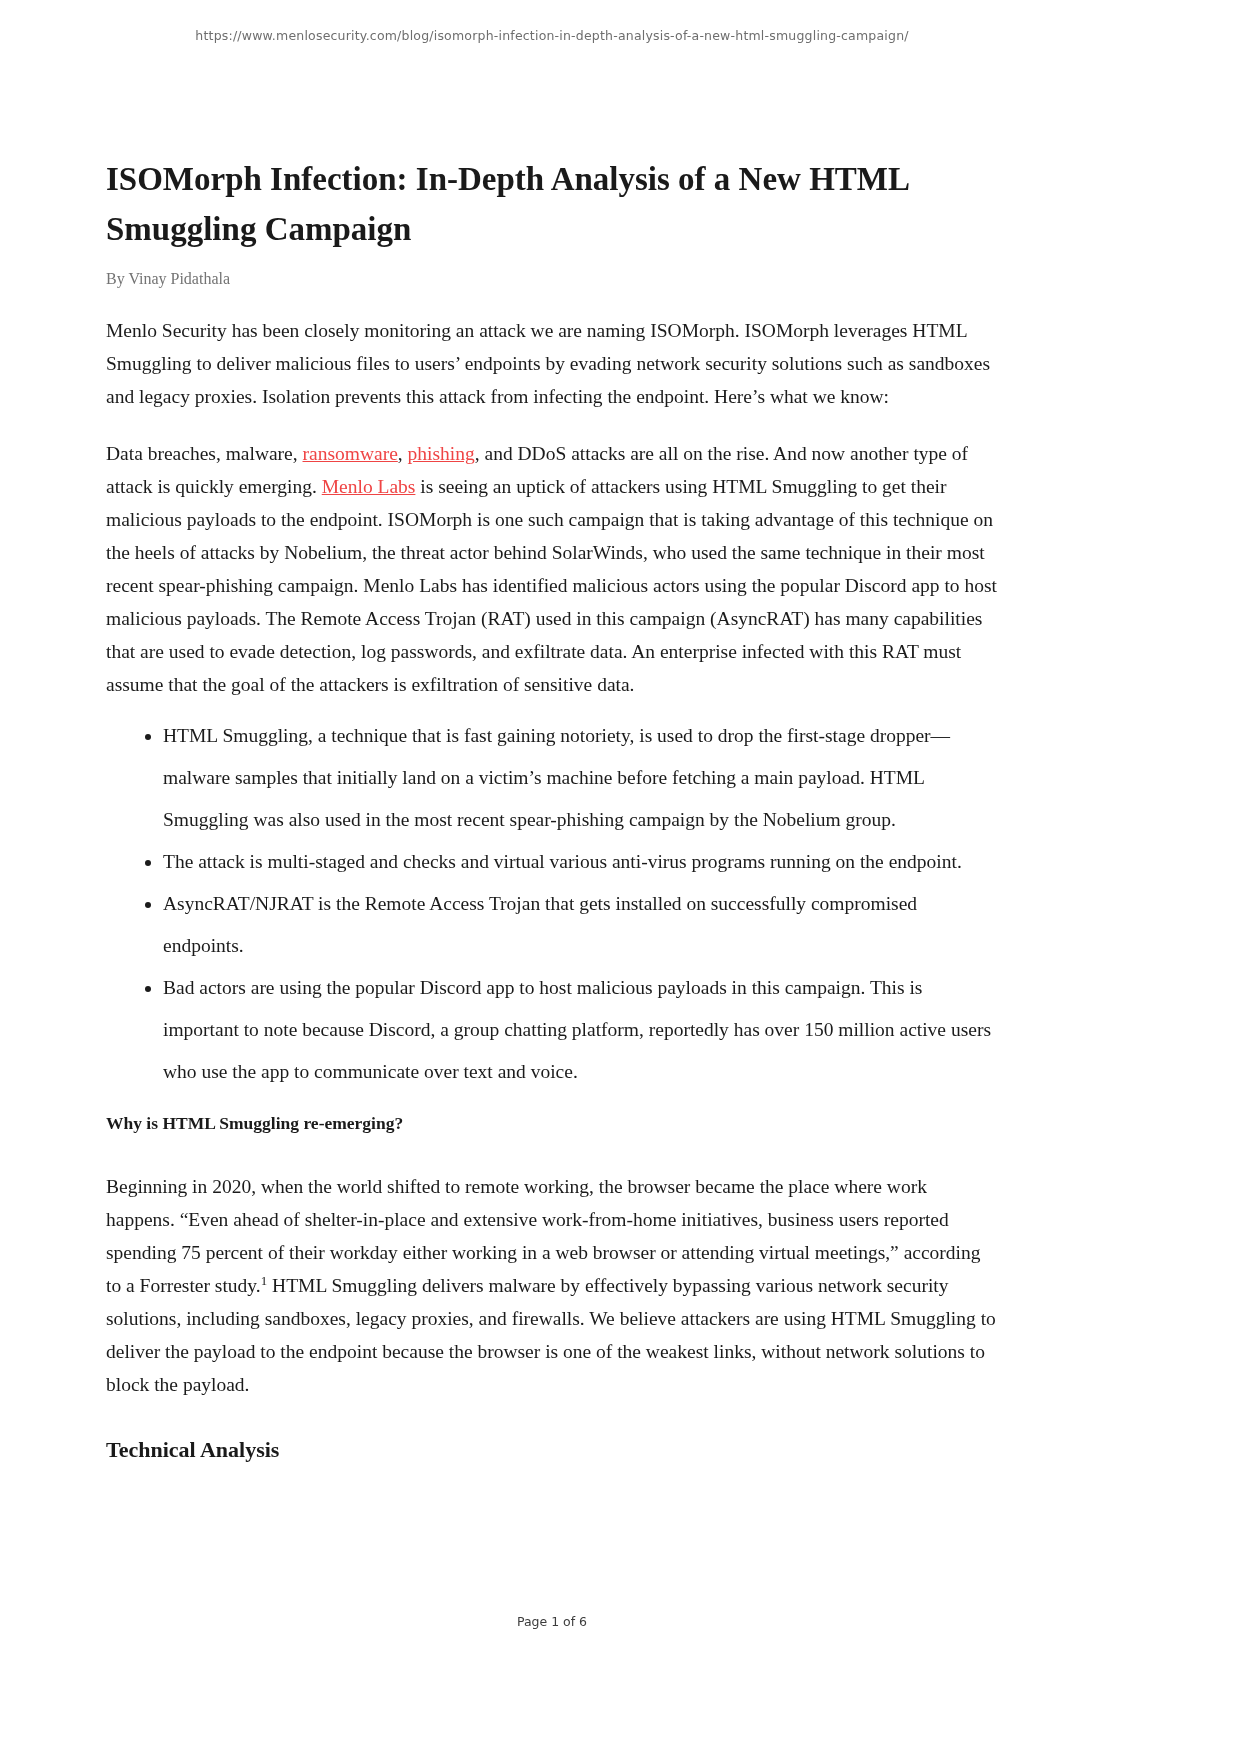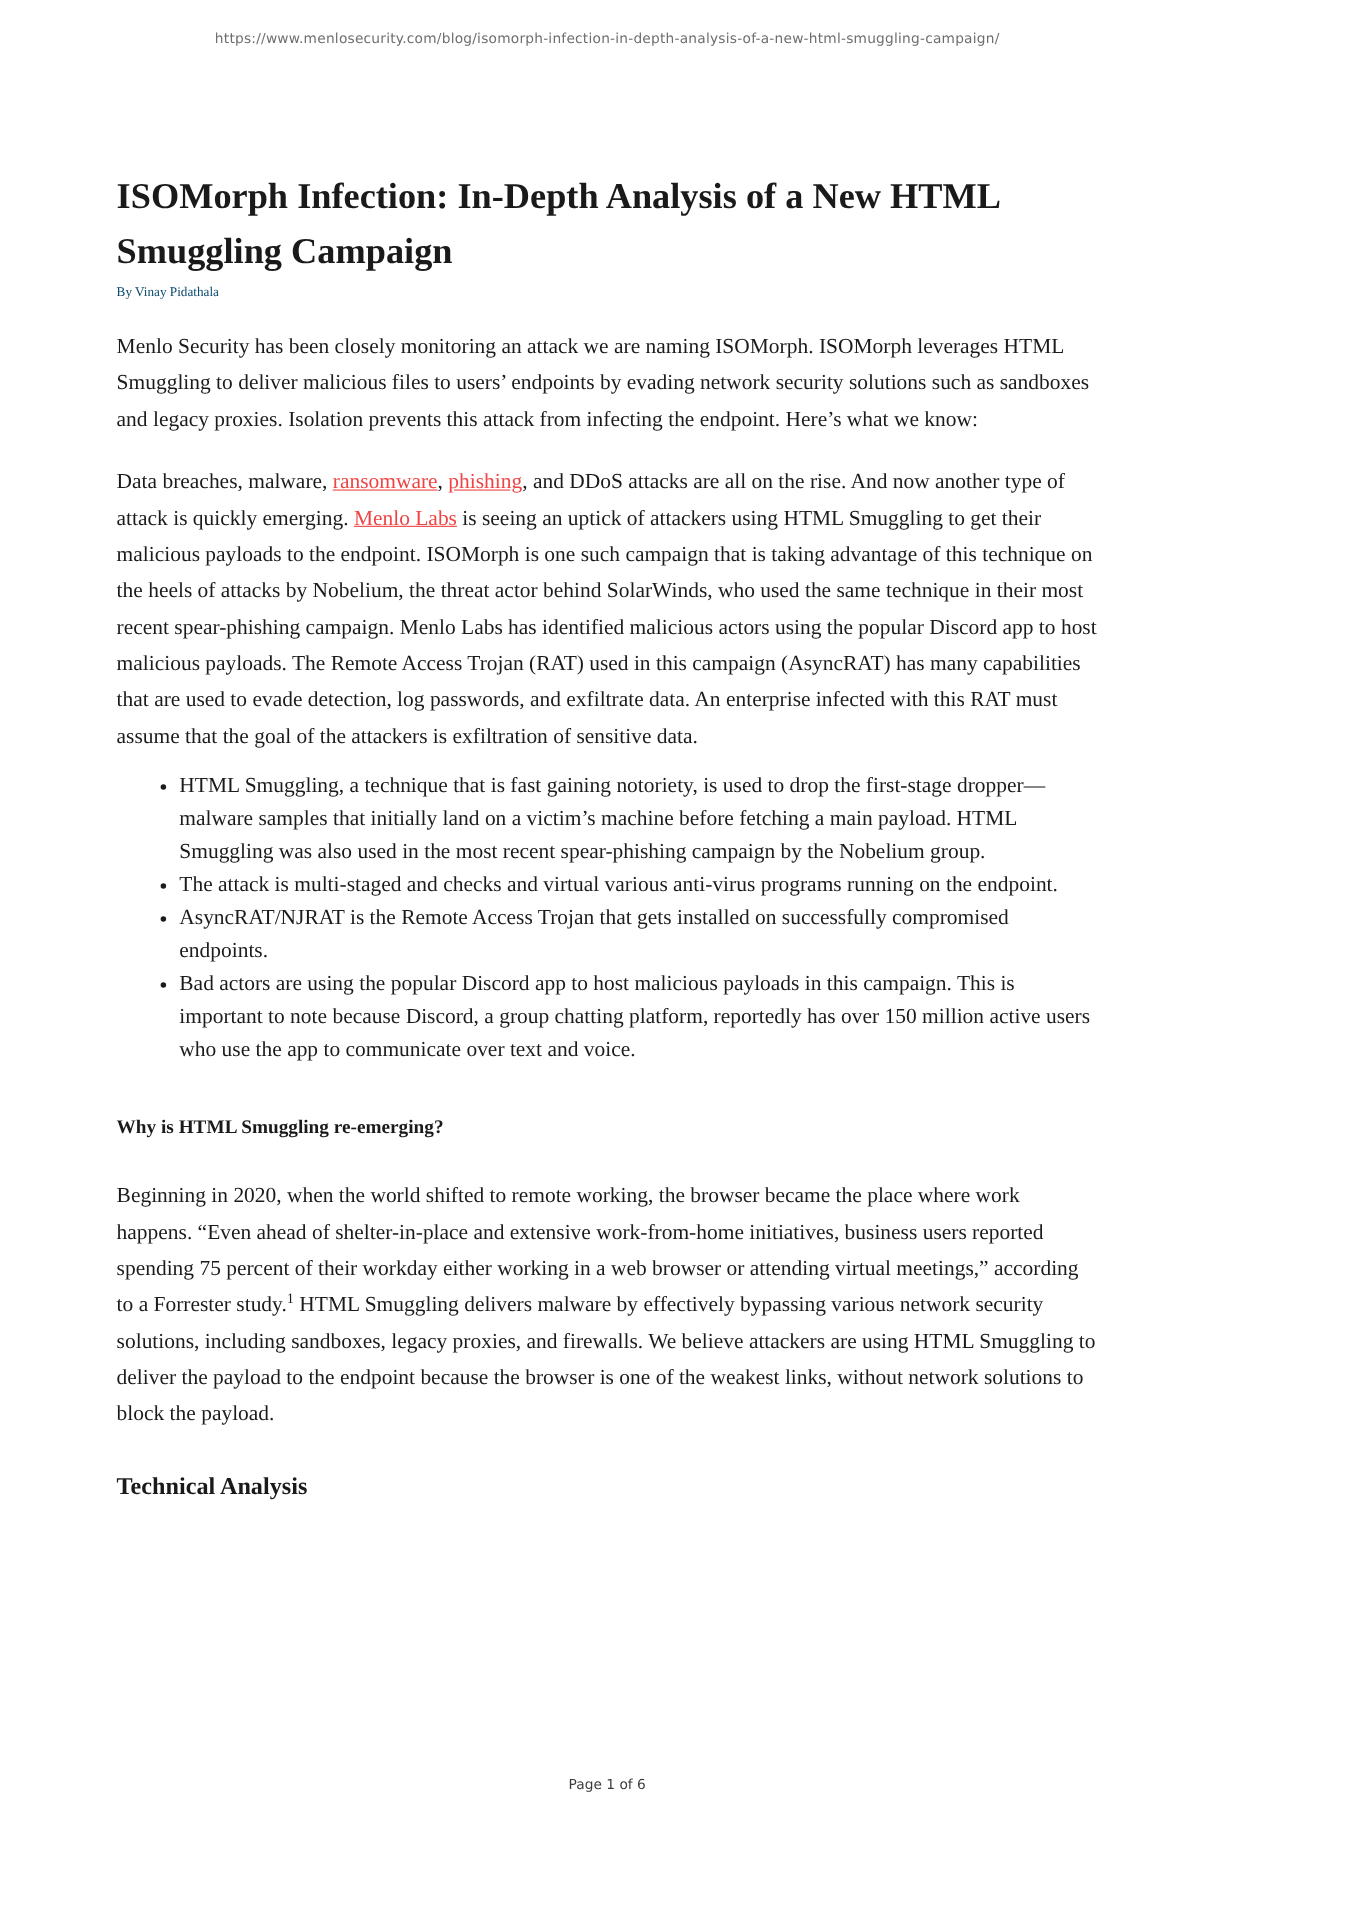--- a/index.html
+++ b/index.html
@@ -35,23 +35,23 @@
     letter-spacing: 0.2px;
   }
   h1.article-title {
     margin-top: 110px;
     font-size: 33px;
     font-weight: bold;
     line-height: 50px;
     color: #1a1a1a;
   }
   .byline {
-    margin-top: 4px;
-    font-size: 12px;
-    color: #0c4a6e;
+    margin-top: 16px;
+    font-size: 16px;
+    color: #737373;
   }
   .meta {
     margin-top: 20px;
     font-size: 16.5px;
     color: #7a7a7a;
   }
   p.body {
     font-size: 19.5px;
     line-height: 33px;
     color: #1b1b1b;
@@ -70,25 +70,25 @@
     cursor: pointer;
     margin-top: 42px;
   }
   ul.bullet-list {
     margin-top: 14px;
     padding-left: 57px;
     list-style: disc;
   }
   ul.bullet-list li {
     font-size: 19.5px;
-    line-height: 30px;
+    line-height: 42px;
     color: #1b1b1b;
   }
   h3.sub-heading {
-    margin-top: 44px;
+    margin-top: 20px;
     font-size: 17.5px;
     font-weight: bold;
     color: #1a1a1a;
   }
   .why-paragraph { margin-top: 36px; }
   h2.tech-heading { margin-top: 36px; }
   sup.footnote {
     font-size: 13px;
     vertical-align: super;
     line-height: 0;

